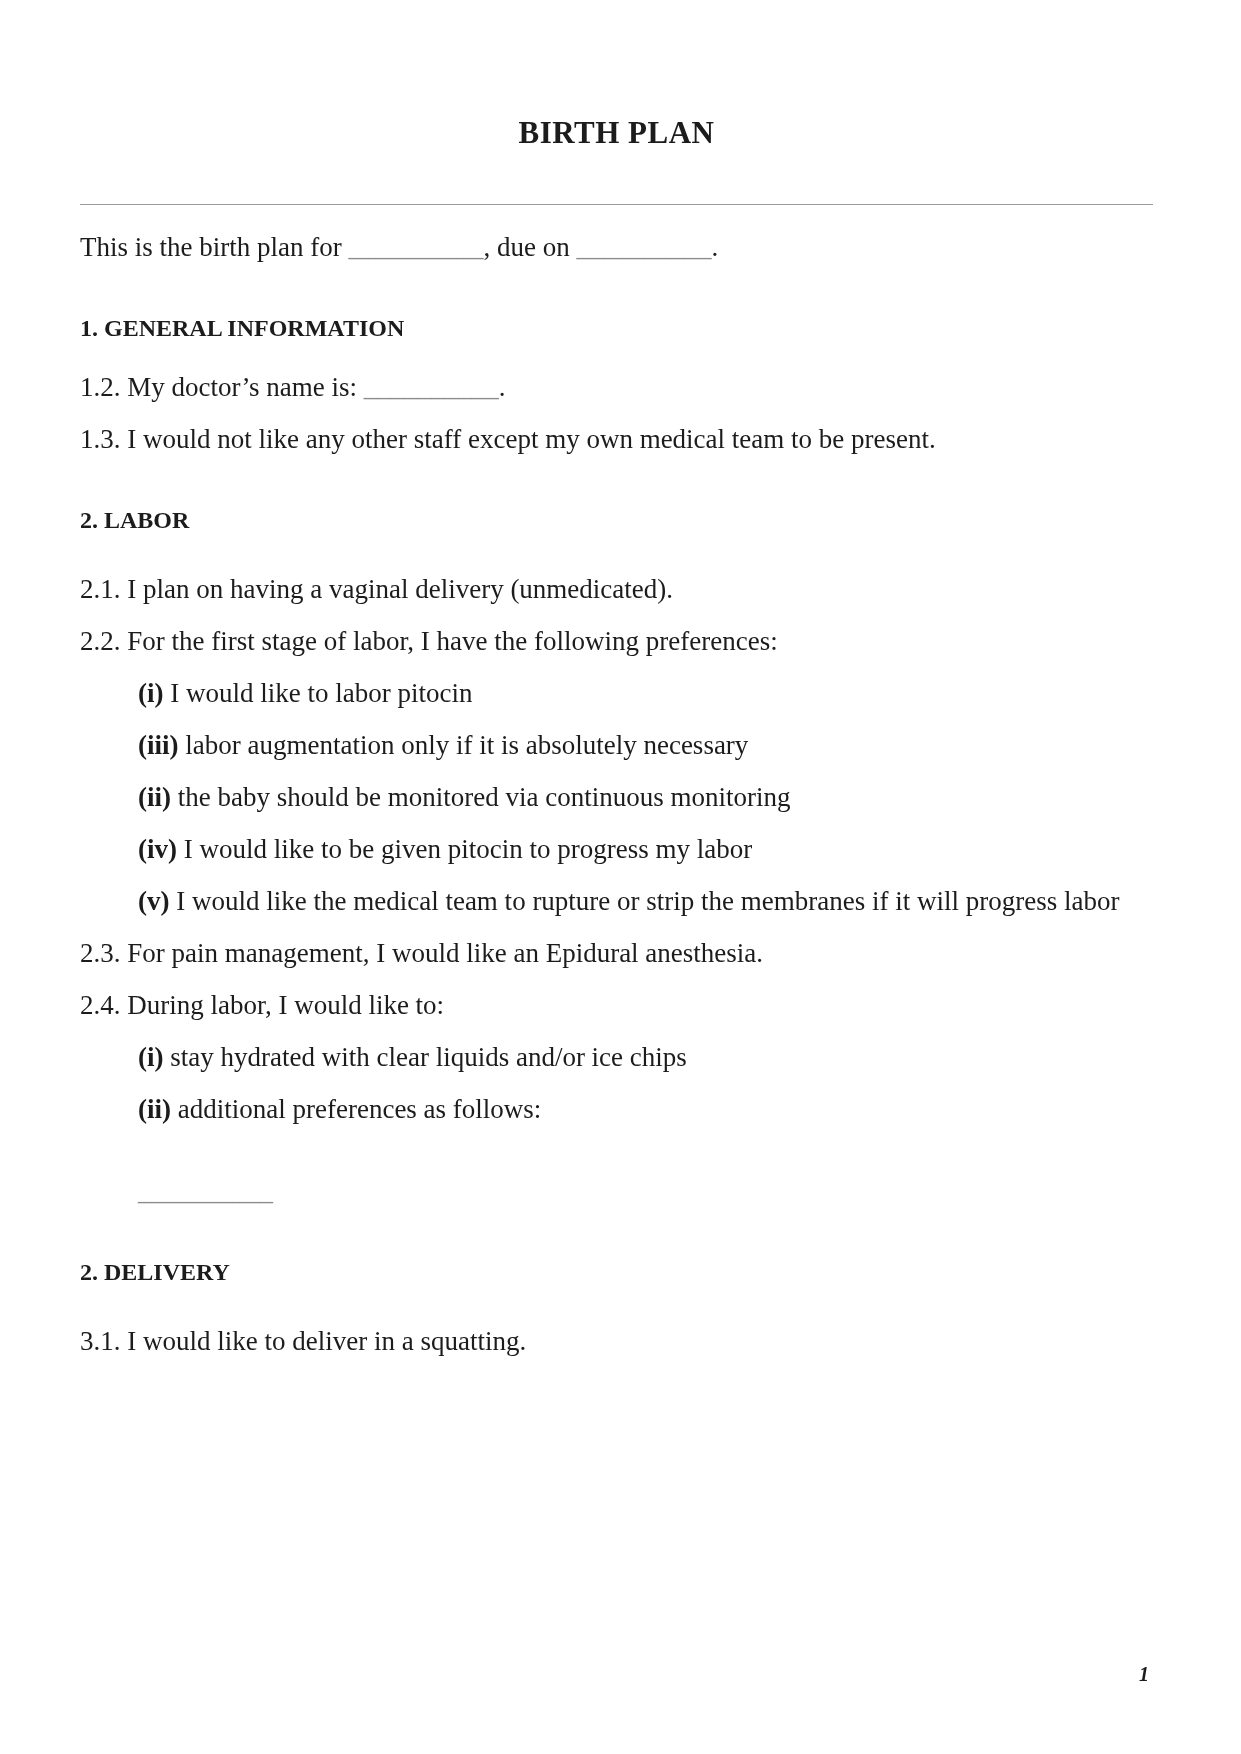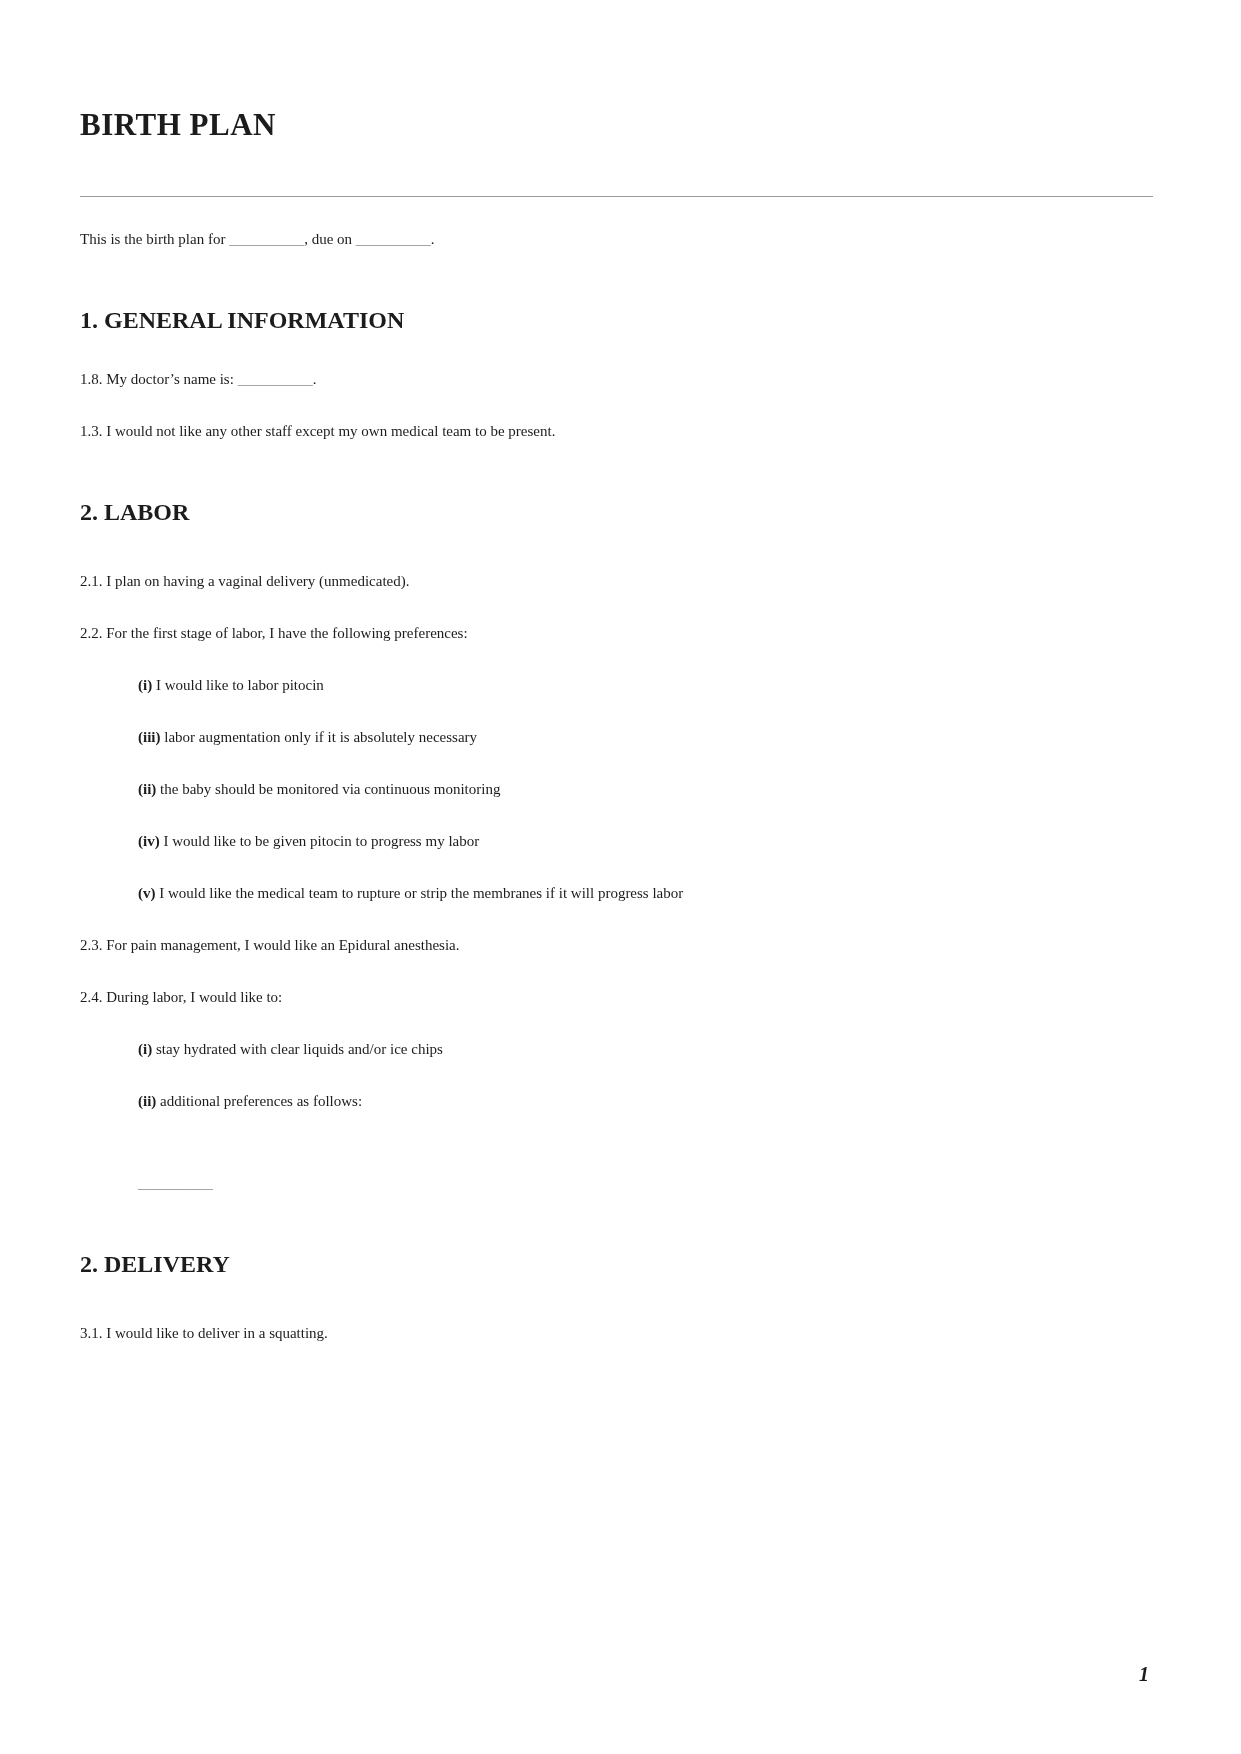--- a/index.html
+++ b/index.html
@@ -11,31 +11,32 @@
     overflow: hidden;
     background: #ffffff;
     font-family: "Liberation Serif", "DejaVu Serif", serif;
     color: #1c1c1c;
     padding: 106px 88px 0 80px;
   }
   .doc-title {
     font-size: 31px;
     font-weight: 700;
     line-height: 38px;
+    text-align: center;
     letter-spacing: 0.5px;
-    margin: 0;
+    margin: 8px;
   }
   .rule {
     border: 0;
     border-top: 1px solid #9b9b9b;
     height: 0;
     margin: 52px 0 0;
   }
   .para {
-    font-size: 15px;
+    font-size: 27px;
     line-height: 25px;
     margin: 27px 0 0;
   }
   .intro { margin-top: 30px; }
   .heading {
     font-size: 24px;
     line-height: 40px;
     font-weight: 700;
     margin: 48px 0 0;
   }
@@ -62,21 +63,21 @@
 
   <h1 class="doc-title">BIRTH PLAN</h1>
 
   <hr class="rule">
 
   <p class="para intro"><span>This is the birth plan for </span><span class="blank">__________</span><span>, due on </span><span class="blank">__________</span><span>.</span></p>
 
   <h2 class="heading">1. GENERAL INFORMATION</h2>
 
 
-  <p class="para"><span>1.8. My doctor’s name is: </span><span class="blank">__________</span><span>.</span></p>
+  <p class="para"><span>1.2. My doctor’s name is: </span><span class="blank">__________</span><span>.</span></p>
 
   <p class="para">1.3. I would not like any other staff except my own medical team to be present.</p>
 
   <h2 class="heading">2. LABOR</h2>
 
   <p class="para after-heading">2.1. I plan on having a vaginal delivery (unmedicated).</p>
 
   <p class="para">2.2. For the first stage of labor, I have the following preferences:</p>
 
   <p class="para sub"><span class="marker">(i)</span><span> I would like to labor pitocin</span></p>

